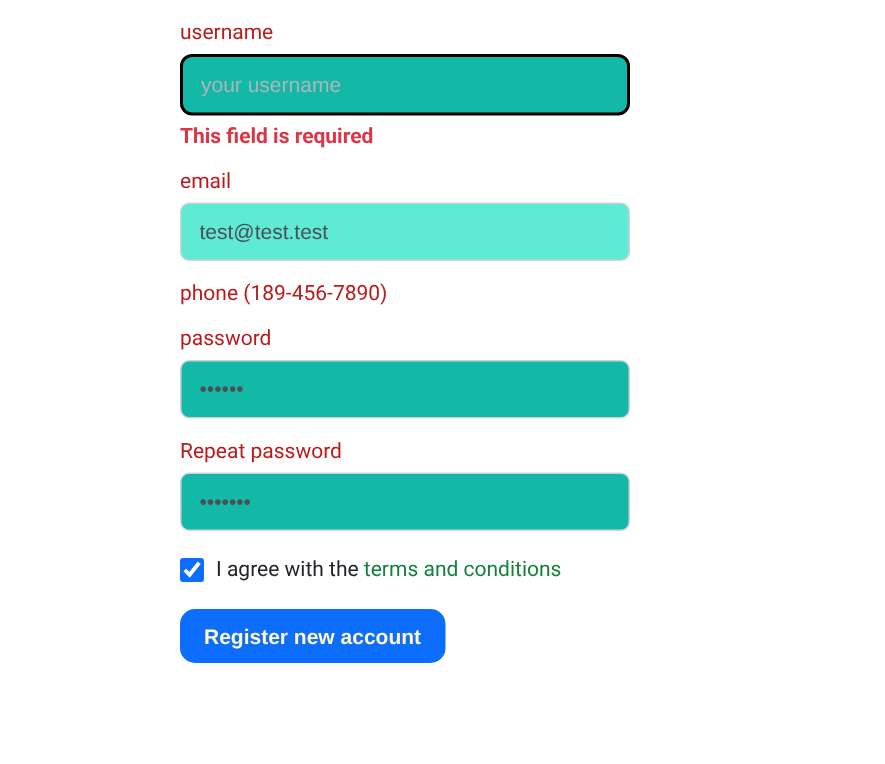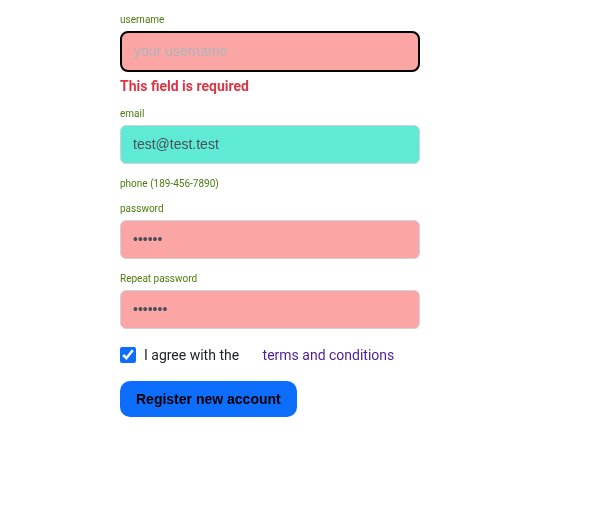--- a/index.html
+++ b/index.html
@@ -8,33 +8,33 @@
       background: #fff;
       width: 590px;
       height: 509px;
       padding: 14px 0 0 120px;
     }
     .form-group {
       margin-bottom: 14px;
     }
     .form-label {
       display: block;
-      font-size: 10px;
-      color: #4d7c0f;
+      font-size: 14px;
+      color: #b91c1c;
       margin-bottom: 6px;
       font-weight: 400;
     }
     .form-control {
       display: block;
       width: 300px;
       padding: 8px 12px;
       font-size: 14px;
       line-height: 1.5;
       color: #495057;
-      background-color: #fca5a5;
+      background-color: #14b8a6;
       border: 1px solid #ced4da;
       border-radius: 6px;
       outline: none;
     }
     .form-control::placeholder {
       color: #adb5bd;
       opacity: 1;
     }
     .form-control.invalid {
       border: 2px solid #000;
@@ -60,28 +60,27 @@
       width: 16px;
       height: 16px;
       accent-color: #0d6efd;
       cursor: pointer;
     }
     .checkbox-label {
       font-size: 14px;
       color: #212529;
     }
     .tnc-link {
-      color: #4c1d95;
+      color: #15803d;
       text-decoration: none;
       cursor: pointer;
-      margin-left: 20px;
     }
     .btn-primary {
       background-color: #0d6efd;
-      color: #000000;
+      color: #fef9c3;
       border: none;
       border-radius: 10px;
       padding: 10px 16px;
       font-size: 14px;
       font-weight: 600;
       cursor: pointer;
     }
   </style>
 </head>
 <body>

